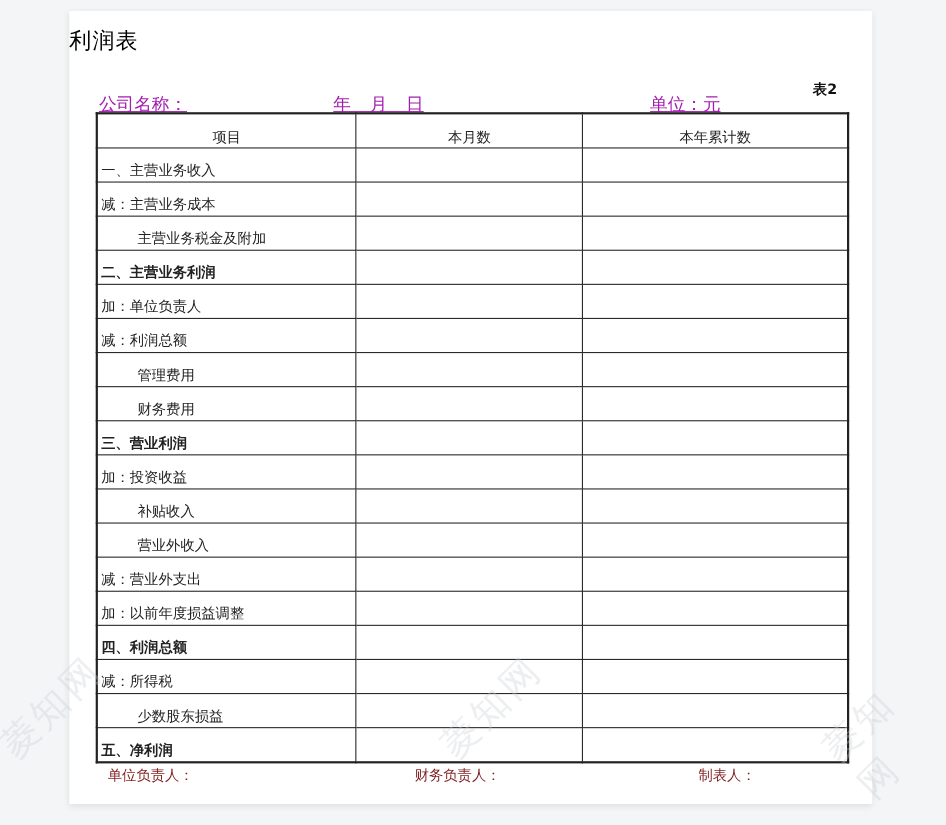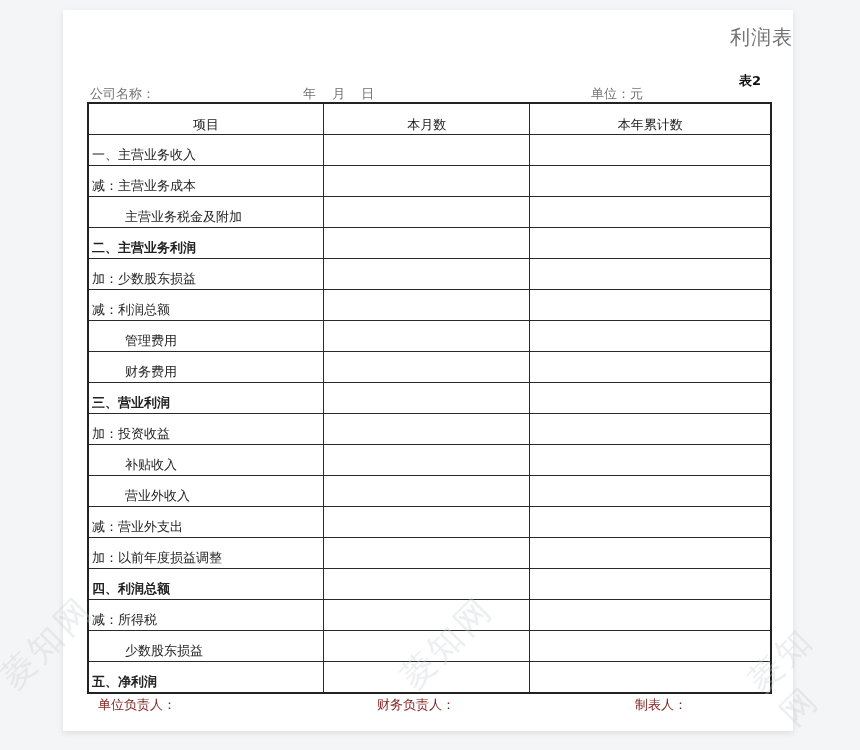--- a/index.html
+++ b/index.html
@@ -9,29 +9,29 @@
       font-family: "DejaVu Serif", "Liberation Serif", serif;
       position: relative;
     }
     .page {
       position: absolute; left: 63px; top: 10px; width: 730px; height: 721px;
       background: #ffffff;
       box-shadow: 0 2px 6px rgba(0,0,0,0.10);
     }
     .title {
       position: absolute; left: 0; width: 730px; top: 14px;
-      text-align: right; font-size: 20px; color: #737373;
+      text-align: left; font-size: 20px; color: #000000;
       letter-spacing: 1px;
     }
     .table-no {
       position: absolute; right: 32px; top: 62px;
       font-size: 13px; font-weight: bold; color: #111;
       font-family: "DejaVu Sans", "Liberation Sans", sans-serif;
     }
-    .meta { position: absolute; top: 75px; font-size: 13px; color: #737373; }
+    .meta { position: absolute; top: 75px; font-size: 16px; color: #a21caf; text-decoration: underline; }
     .meta.company { left: 27px; }
     .meta.date { left: 240px; word-spacing: 12px; }
     .meta.unit { left: 528px; }
     table.report {
       position: absolute; left: 24px; top: 92px;
       width: 685px; border-collapse: collapse;
       border: 2px solid #222;
     }
     table.report td, table.report th {
       border: 1.5px solid #2a2a2a; height: 29px; padding: 0;
@@ -93,21 +93,21 @@
           <td class="label indent">主营业务税金及附加</td>
           <td></td>
           <td></td>
         </tr>
         <tr>
           <td class="label bold">二、主营业务利润</td>
           <td></td>
           <td></td>
         </tr>
         <tr>
-          <td class="label">加：少数股东损益</td>
+          <td class="label">加：单位负责人</td>
           <td></td>
           <td></td>
         </tr>
         <tr>
           <td class="label">减：利润总额</td>
           <td></td>
           <td></td>
         </tr>
         <tr>
           <td class="label indent">管理费用</td>

